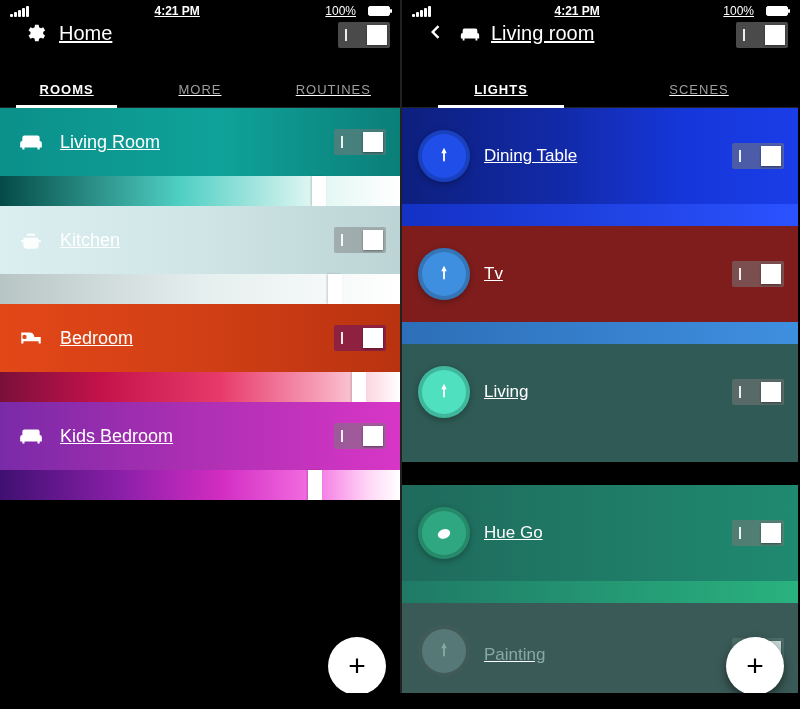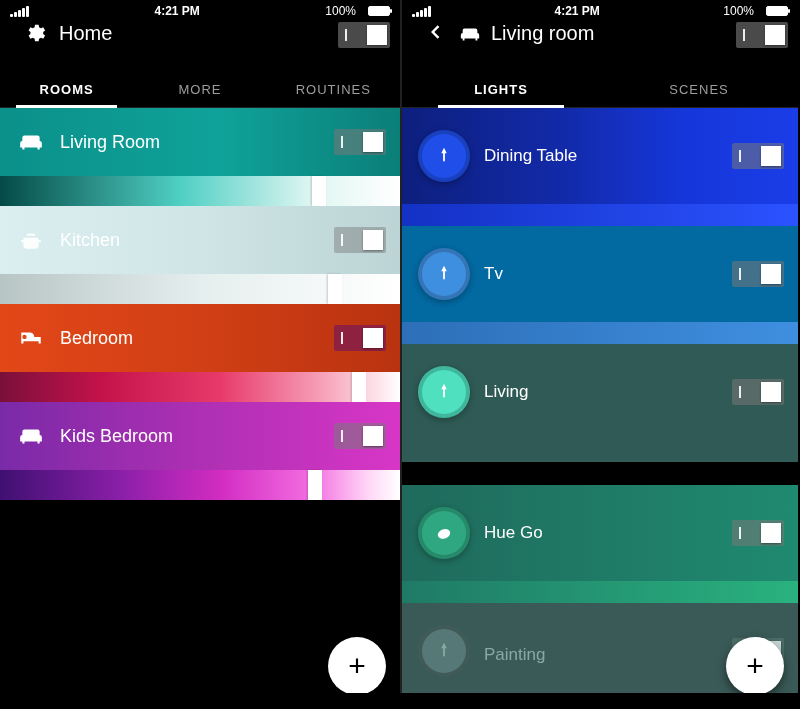--- a/index.html
+++ b/index.html
@@ -1,18 +1,18 @@
 <!DOCTYPE html>
 <html><head>
 <meta charset="utf-8">
 <style>
   * { box-sizing: border-box; margin: 0; padding: 0; }
   html, body { width: 800px; height: 709px; background: #000; font-family: -apple-system, "Helvetica Neue", Arial, sans-serif; overflow: hidden; }
   .stage { display: flex; width: 800px; height: 709px; }
-  .phone { width: 400px; height: 693px; background: #000; color: #fff; position: relative; overflow: hidden; }
+  .phone { width: 400px; height: 693px; background: #000; color: #fff; position: relative; overflow: hidden; text-decoration: underline; }
   .phone + .phone { border-left: 2px solid #222; width: 398px; }
   
   .status { display: flex; align-items: center; justify-content: space-between; height: 22px; padding: 0 10px; font-size: 12px; color: #fff; }
   .status .mid { flex: 1; text-align: center; font-weight: 600; }
   .status .right { display: flex; align-items: center; gap: 12px; }
   .sig { display: inline-flex; align-items: flex-end; gap: 1px; }
   .sig i { width: 3px; background: #fff; display: inline-block; border-radius: 1px; }
   .sig i:nth-child(1){height:3px}.sig i:nth-child(2){height:5px}.sig i:nth-child(3){height:7px}.sig i:nth-child(4){height:9px}.sig i:nth-child(5){height:11px}
   .batt { width: 22px; height: 10px; border: 1px solid #fff; border-radius: 2px; position: relative; }
   .batt::after { content:""; position:absolute; right:-3px; top:2px; width:2px; height:4px; background:#fff; border-radius:1px;}
@@ -54,21 +54,21 @@
   .room-kids .slider .thumb { left: 77%; }
   .room-bed .tog { background:#8e2140; }
   .room-kitchen .tog { background: rgba(120,120,120,0.45);}
   .fill { flex:1; }
   
   .lrow { height:96px; display:flex; align-items:center; padding:0 14px 0 16px; gap:14px; }
   .lrow .lbl { font-size:17px; font-weight:300; }
   .lrow .circ { width:52px; height:52px; border-radius:50%; display:flex; align-items:center; justify-content:center; box-shadow:0 0 0 4px rgba(0,0,0,0.18) inset, 0 2px 6px rgba(0,0,0,.3);}
   .lr1 { background: linear-gradient(90deg,#0d1f7e 0%, #122aa8 40%, #1536d8 70%, #1a3de8 100%); }
   .lr1b { height:22px; background: linear-gradient(90deg,#1431c4,#2a52ff); }
-  .lr2 { background: #0369a1; text-align: right; }
+  .lr2 { background: #7f1d1d; text-align: right; }
   .lr2b { height:22px; background: linear-gradient(90deg,#2d6fb8,#3f8fe0); }
   .lr3 { background: #2f5a55; }
   .lr3b { height:22px; background: #2f5a55; }
   .lr4 { background: linear-gradient(90deg,#1f6a5c 0%, #1f7a66 50%, #1f8a70 100%); margin-top: 23px; }
   .lr4b { height:22px; background: linear-gradient(90deg,#1f7a66,#29b27f); }
   .lr5 { background: #3a5a57; color:#a9c6c2; }
   .circ.blue { background:#1f4fe8; }
   .circ.lblue { background:#3f8fe0; }
   .circ.mint { background:#4fe0c0; }
   .circ.green{ background:#2fa882; }

